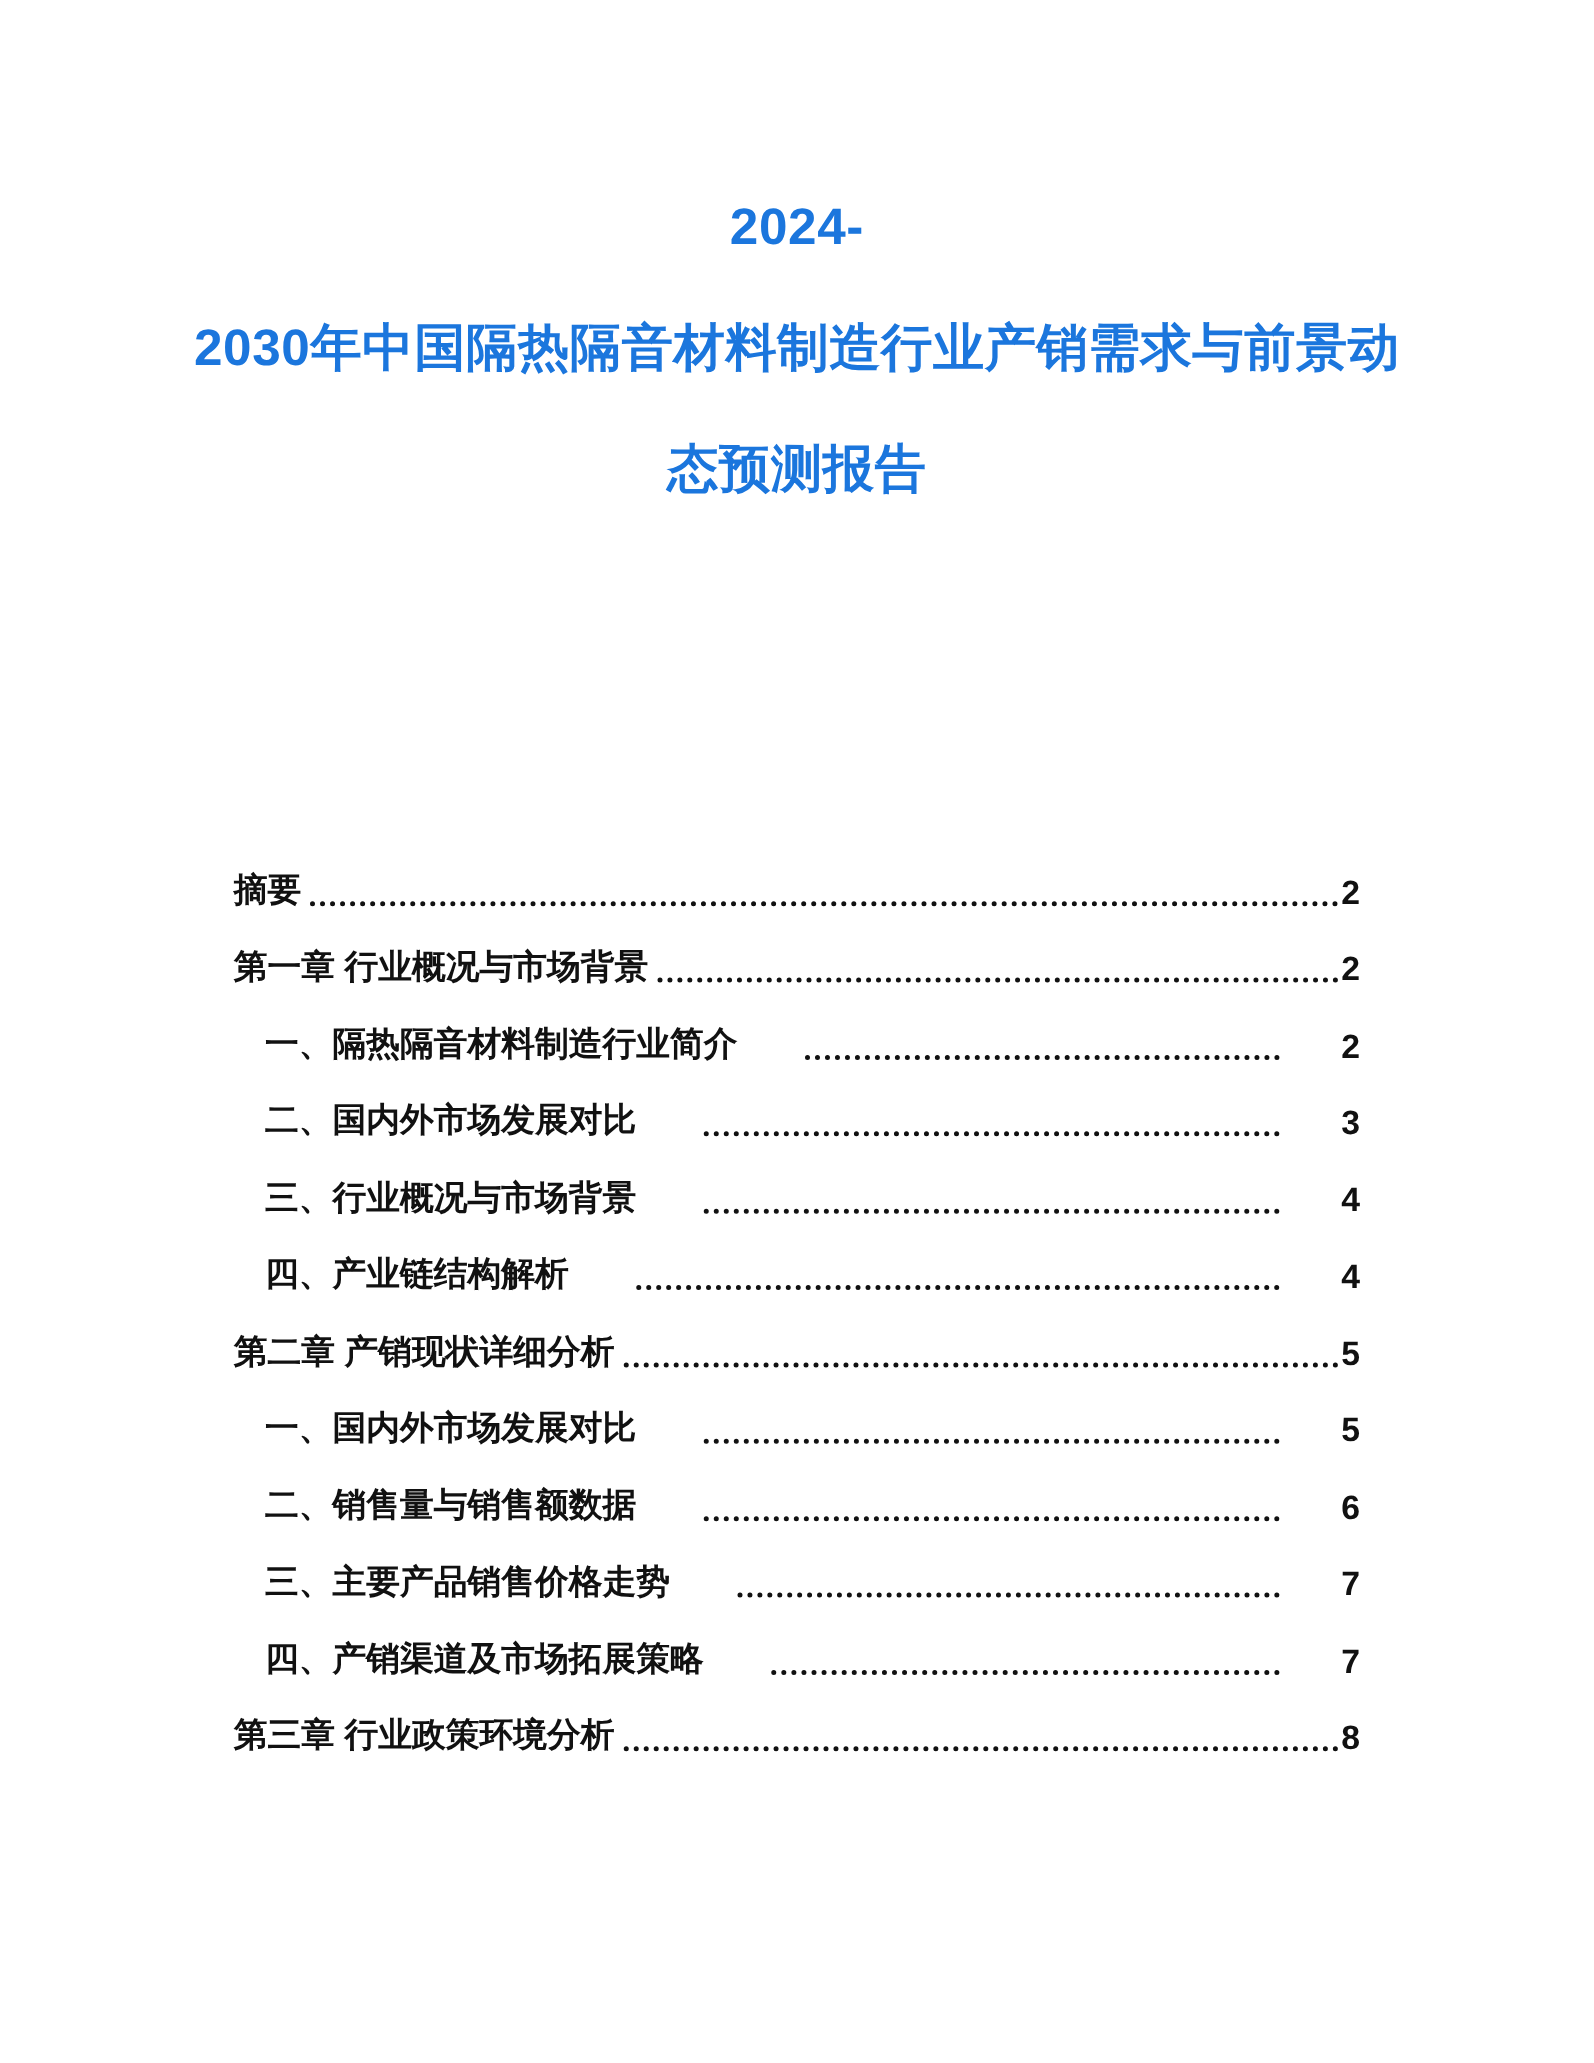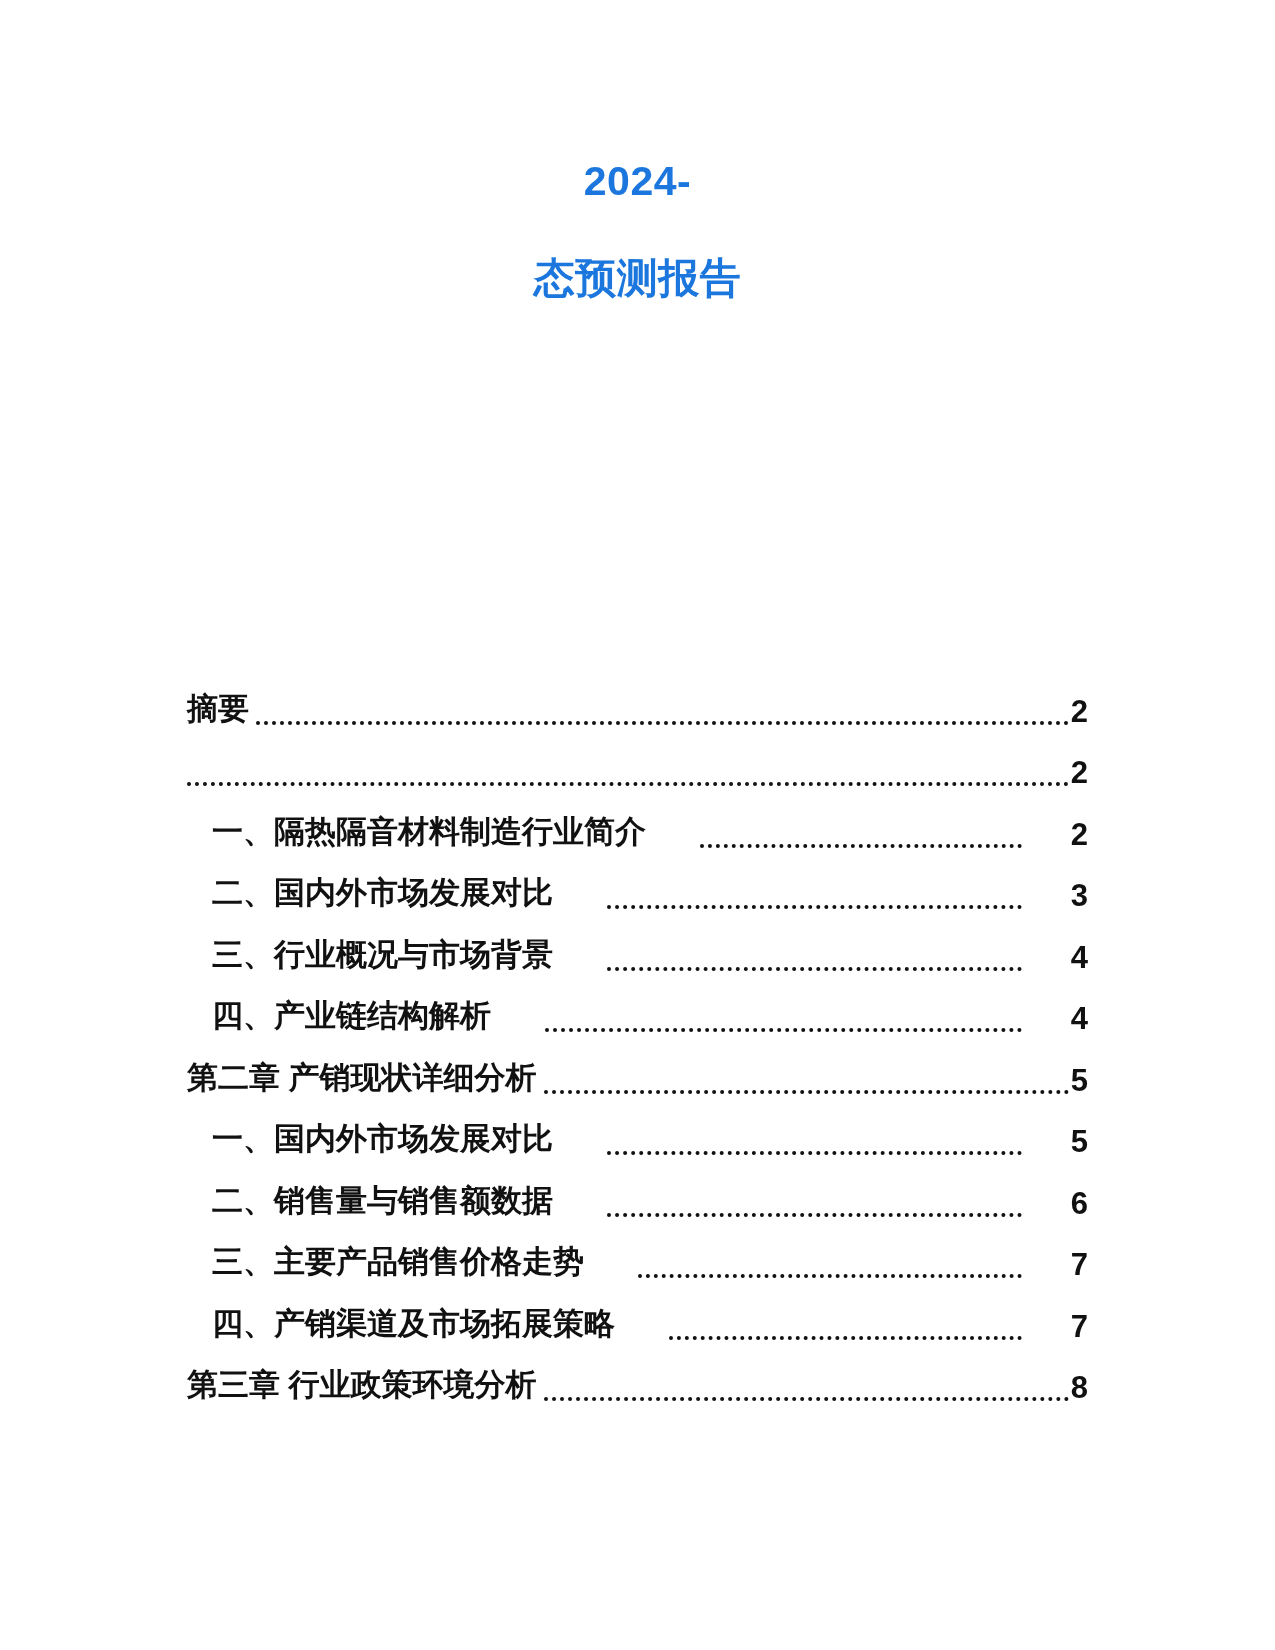--- a/index.html
+++ b/index.html
@@ -29,21 +29,21 @@
   }
   .title-line {
     white-space: nowrap;
   }
   .toc {
     position: absolute;
     top: 668px;
     left: 187px;
     right: 187px;
     color: #111111;
-    font-size: 31px;
+    font-size: 27px;
     font-weight: 700;
   }
   .toc-row {
     display: flex;
     align-items: flex-end;
     height: 61.5px;
     cursor: pointer;
   }
   .toc-row--sub {
     padding-left: 25px;
@@ -64,30 +64,32 @@
     white-space: nowrap;
   }
 </style>
 </head>
 <body>
 
 <div class="page">
 
   <div class="title" style="color: rgb(27, 118, 221);">
     <div class="title-line">2024-</div>
+    <div class="title-line">2030年中国隔热隔音材料制造行业产销需求与前景动</div>
     <div class="title-line">态预测报告</div>
   </div>
 
   <div class="toc">
       <div class="toc-row">
       <span class="toc-label">摘要</span>
       <span class="toc-dots"></span>
       <span class="toc-page">2</span>
     </div>
       <div class="toc-row">
+      <span class="toc-label">第一章 行业概况与市场背景</span>
       <span class="toc-dots"></span>
       <span class="toc-page">2</span>
     </div>
       <div class="toc-row toc-row--sub">
       <span class="toc-label">一、隔热隔音材料制造行业简介</span>
       <span class="toc-dots"></span>
       <span class="toc-page">2</span>
     </div>
       <div class="toc-row toc-row--sub">
       <span class="toc-label">二、国内外市场发展对比</span>

